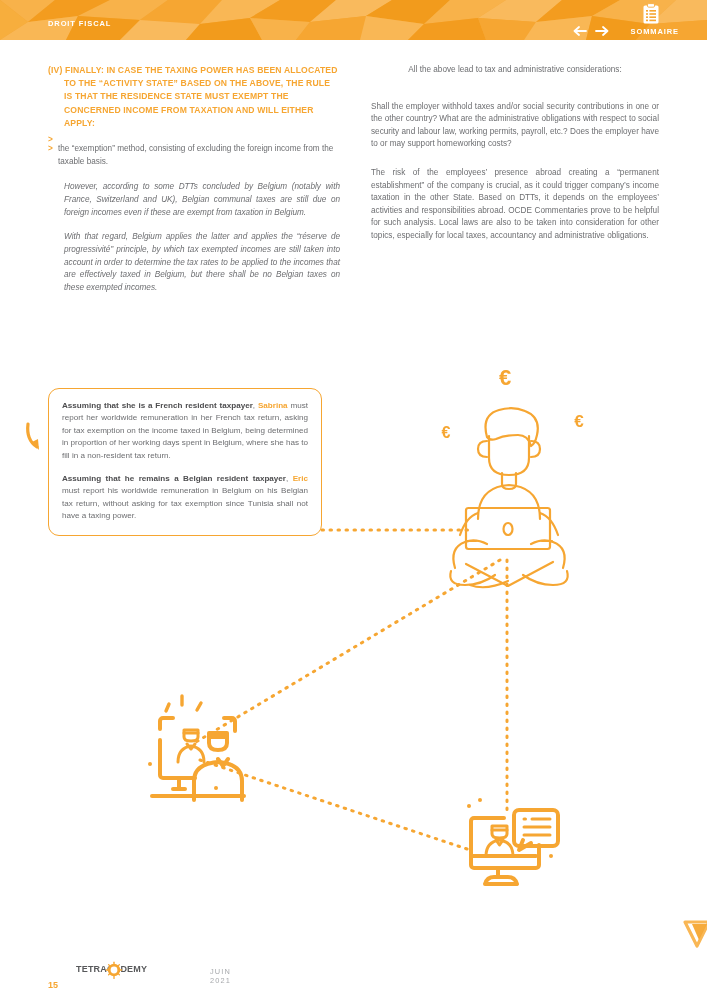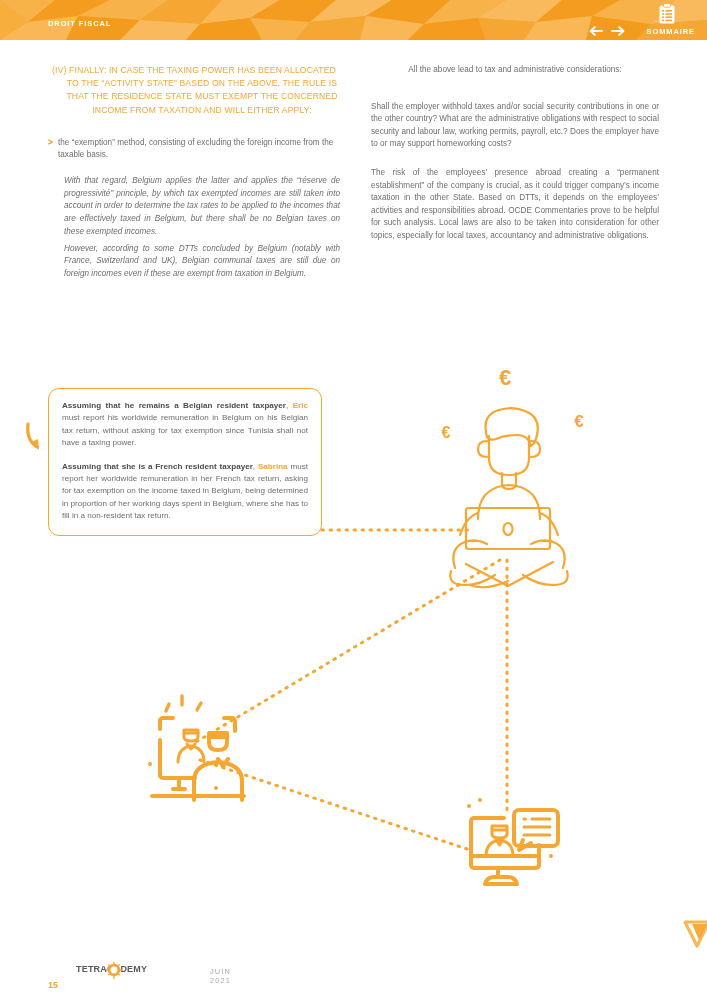--- a/index.html
+++ b/index.html
@@ -13,21 +13,21 @@
 
   
   .header{
     position:absolute;left:0;top:0;width:707px;height:40px;
     background:#f6a632;overflow:hidden;
   }
   .hdr-label{
     position:absolute;left:48px;top:19px;
     font-size:7.5px;font-weight:bold;letter-spacing:.9px;color:#ffffff;
   }
-  .hdr-right{position:absolute;right:8px;top:0;height:56px;width:120px;text-align:center;}
+  .hdr-right{position:absolute;right:24px;top:0;height:56px;width:120px;text-align:center;}
   .arrow-left,.arrow-right{
     position:absolute;top:26px;width:14px;height:10px;cursor:pointer;
   }
   .arrow-left{left:10px;}
   .arrow-right{left:32px;}
   .sommaire{
     position:absolute;right:4px;top:27px;
     font-size:7.5px;font-weight:bold;letter-spacing:.9px;color:#fff;
   }
   .clipboard{position:absolute;right:22px;top:3px;width:20px;height:22px;}
@@ -35,24 +35,24 @@
   
   .col-left{position:absolute;left:48px;top:64px;width:292px;}
   .col-right{position:absolute;left:371px;top:64px;width:288px;}
 
   h2.sec-head{
     margin:0 0 14px 0;
     font-size:13.5px;line-height:15px;font-weight:bold;
     letter-spacing:1.1px;color:#f6a632;text-transform:uppercase;
   }
   .lead-head{
-    margin:0 0 20px 0;
-    font-size:8.6px;line-height:13.2px;font-weight:normal;
+    margin:0 0 4px 0;
+    font-size:8.6px;line-height:13.2px;font-weight:bold;
     letter-spacing:.15px;color:#f6a632;text-transform:uppercase;
-    padding-left:16px;text-indent:-16px;text-align:center;
+    padding-left:16px;text-indent:-16px;
   }
 
   p.body{
     margin:0 0 13px 0;font-size:8.2px;line-height:12.6px;
     color:#6d6e71;text-align:justify;
   }
   p.body.nj{text-align:center;}
 
   .bullet{
     position:relative;margin:0 0 13px 0;padding-left:10px;
@@ -265,35 +265,35 @@
 
     <div class="bullet">
       <span class="chev">&gt;</span>
     </div>
 
     <div class="bullet">
       <span class="chev">&gt;</span>
       <span>the “exemption” method, consisting of excluding the foreign income from the taxable basis.</span>
     </div>
 
+    <p class="note">However, according to some DTTs concluded by Belgium (notably with France, Switzerland and UK), Belgian communal taxes are still due on foreign incomes even if these are exempt from taxation in Belgium.</p>
     <p class="note" style="margin-top:12px;">With that regard, Belgium applies the latter and applies the “réserve de progressivité” principle, by which tax exempted incomes are still taken into account in order to determine the tax rates to be applied to the incomes that are effectively taxed in Belgium, but there shall be no Belgian taxes on these exempted incomes.</p>
-    <p class="note">However, according to some DTTs concluded by Belgium (notably with France, Switzerland and UK), Belgian communal taxes are still due on foreign incomes even if these are exempt from taxation in Belgium.</p>
   </div>
 
   <svg class="curvearrow" viewBox="0 0 26 40">
     <path d="M6 6 q-2 16 9 23" stroke="#f6a632" stroke-width="3.2" fill="none" stroke-linecap="round"></path>
     <path d="M10 24 l7 8 l-1 -11 z" fill="#f6a632"></path>
   </svg>
 
   <div class="callout">
     <p>
-      <b>Assuming that he remains a Belgian resident taxpayer</b><span>, </span><span class="name">Eric</span><span> must report his worldwide remuneration in Belgium on his Belgian tax return, without asking for tax exemption since Tunisia shall not have a taxing power.</span>
+      <b>Assuming that she is a French resident taxpayer</b><span>, </span><span class="name">Sabrina</span><span> must report her worldwide remuneration in her French tax return, asking for tax exemption on the income taxed in Belgium, being determined in proportion of her working days spent in Belgium, where she has to fill in a non-resident tax return.</span>
     </p>
     <p>
-      <b>Assuming that she is a French resident taxpayer</b><span>, </span><span class="name">Sabrina</span><span> must report her worldwide remuneration in her French tax return, asking for tax exemption on the income taxed in Belgium, being determined in proportion of her working days spent in Belgium, where she has to fill in a non-resident tax return.</span>
+      <b>Assuming that he remains a Belgian resident taxpayer</b><span>, </span><span class="name">Eric</span><span> must report his worldwide remuneration in Belgium on his Belgian tax return, without asking for tax exemption since Tunisia shall not have a taxing power.</span>
     </p>
   </div>
 
   <div class="col-right">
     <p class="body nj">All the above lead to tax and administrative considerations:</p>
     <p class="body" style="margin-top:24px;">Shall the employer withhold taxes and/or social security contributions in one or the other country? What are the administrative obligations with respect to social security and labour law, working permits, payroll, etc.? Does the employer have to or may support homeworking costs?</p>
     <p class="body" style="margin-top:16px;">The risk of the employees’ presence abroad creating a “permanent establishment” of the company is crucial, as it could trigger company’s income taxation in the other State. Based on DTTs, it depends on the employees’ activities and responsibilities abroad. OCDE Commentaries prove to be helpful for such analysis. Local laws are also to be taken into consideration for other topics, especially for local taxes, accountancy and administrative obligations.</p>
   </div>
 
   <svg class="vmark" viewBox="0 0 28 30">

